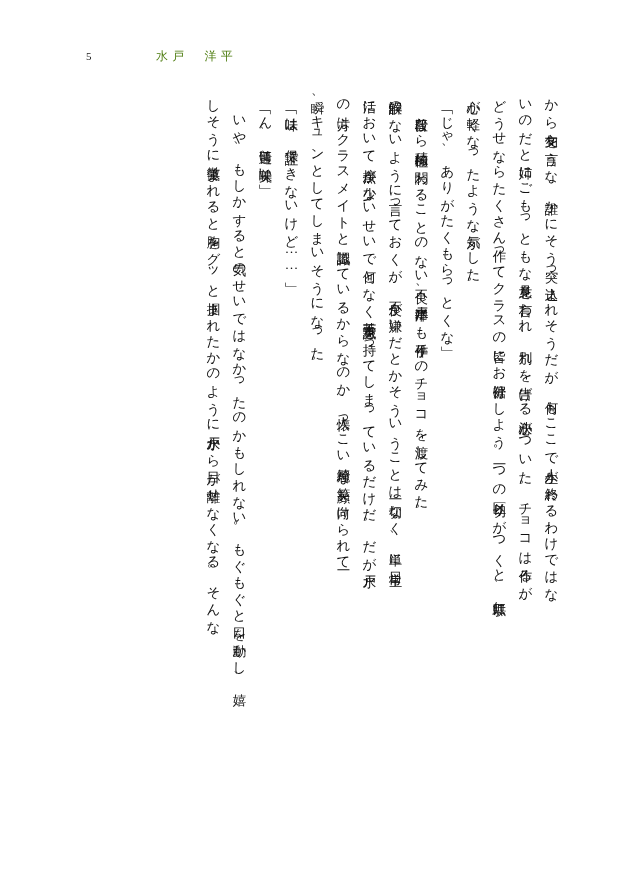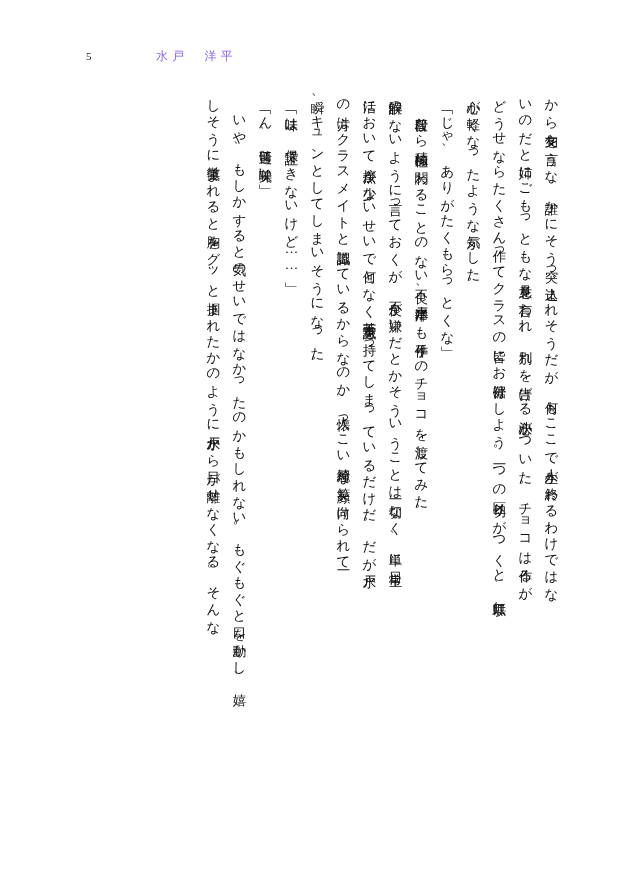--- a/index.html
+++ b/index.html
@@ -34,21 +34,21 @@
     letter-spacing: 0.02em;
   }
   .header .folio {
     font-family: "Liberation Serif", serif;
     font-size: 11px;
     color: #1a1a1a;
     width: 70px;
   }
   .header .author {
     font-size: 12px;
-    color: #8b5cf6;
+    color: #4d7c0f;
     letter-spacing: 0.35em;
   }
   
   .body-area {
     position: absolute;
     top: 90px;
     left: 72px;
     right: 62px;
     height: 740px;
     display: flex;

